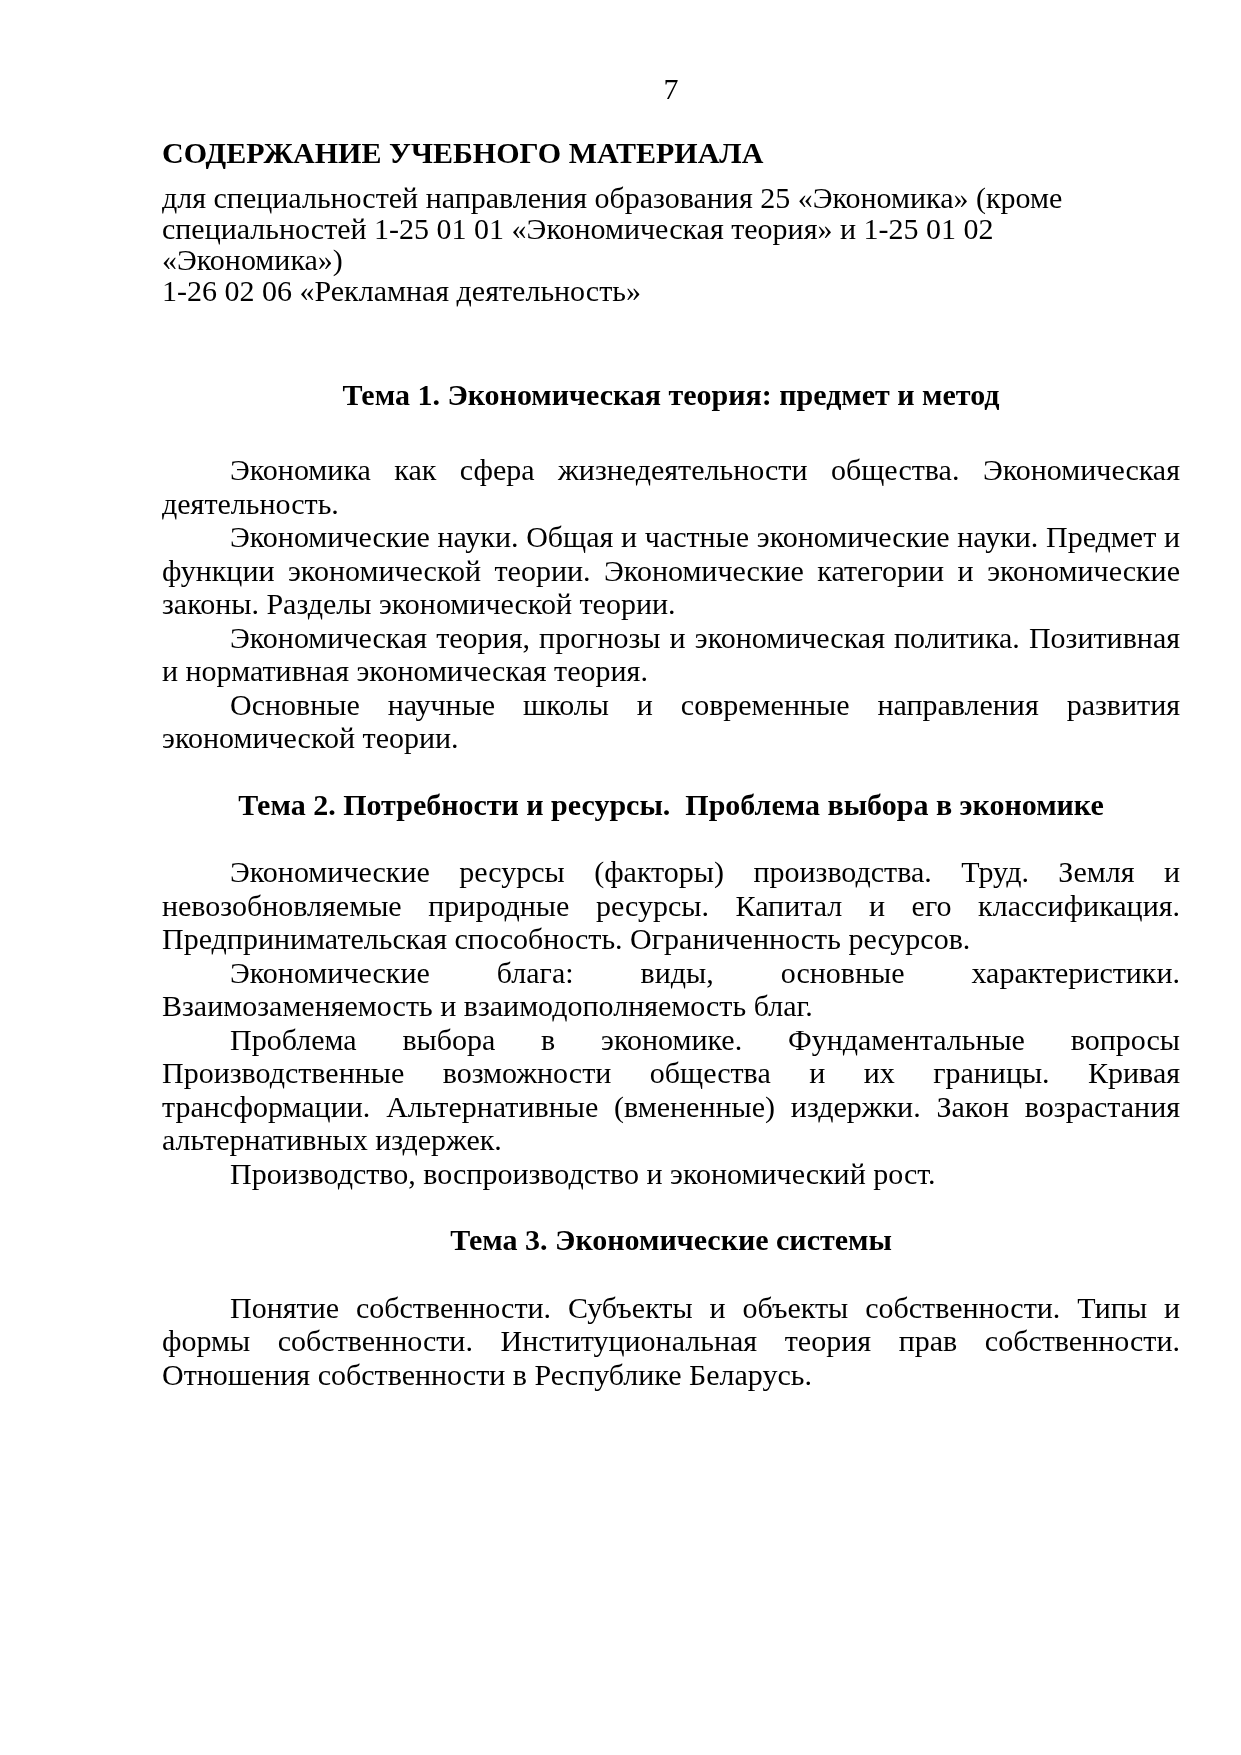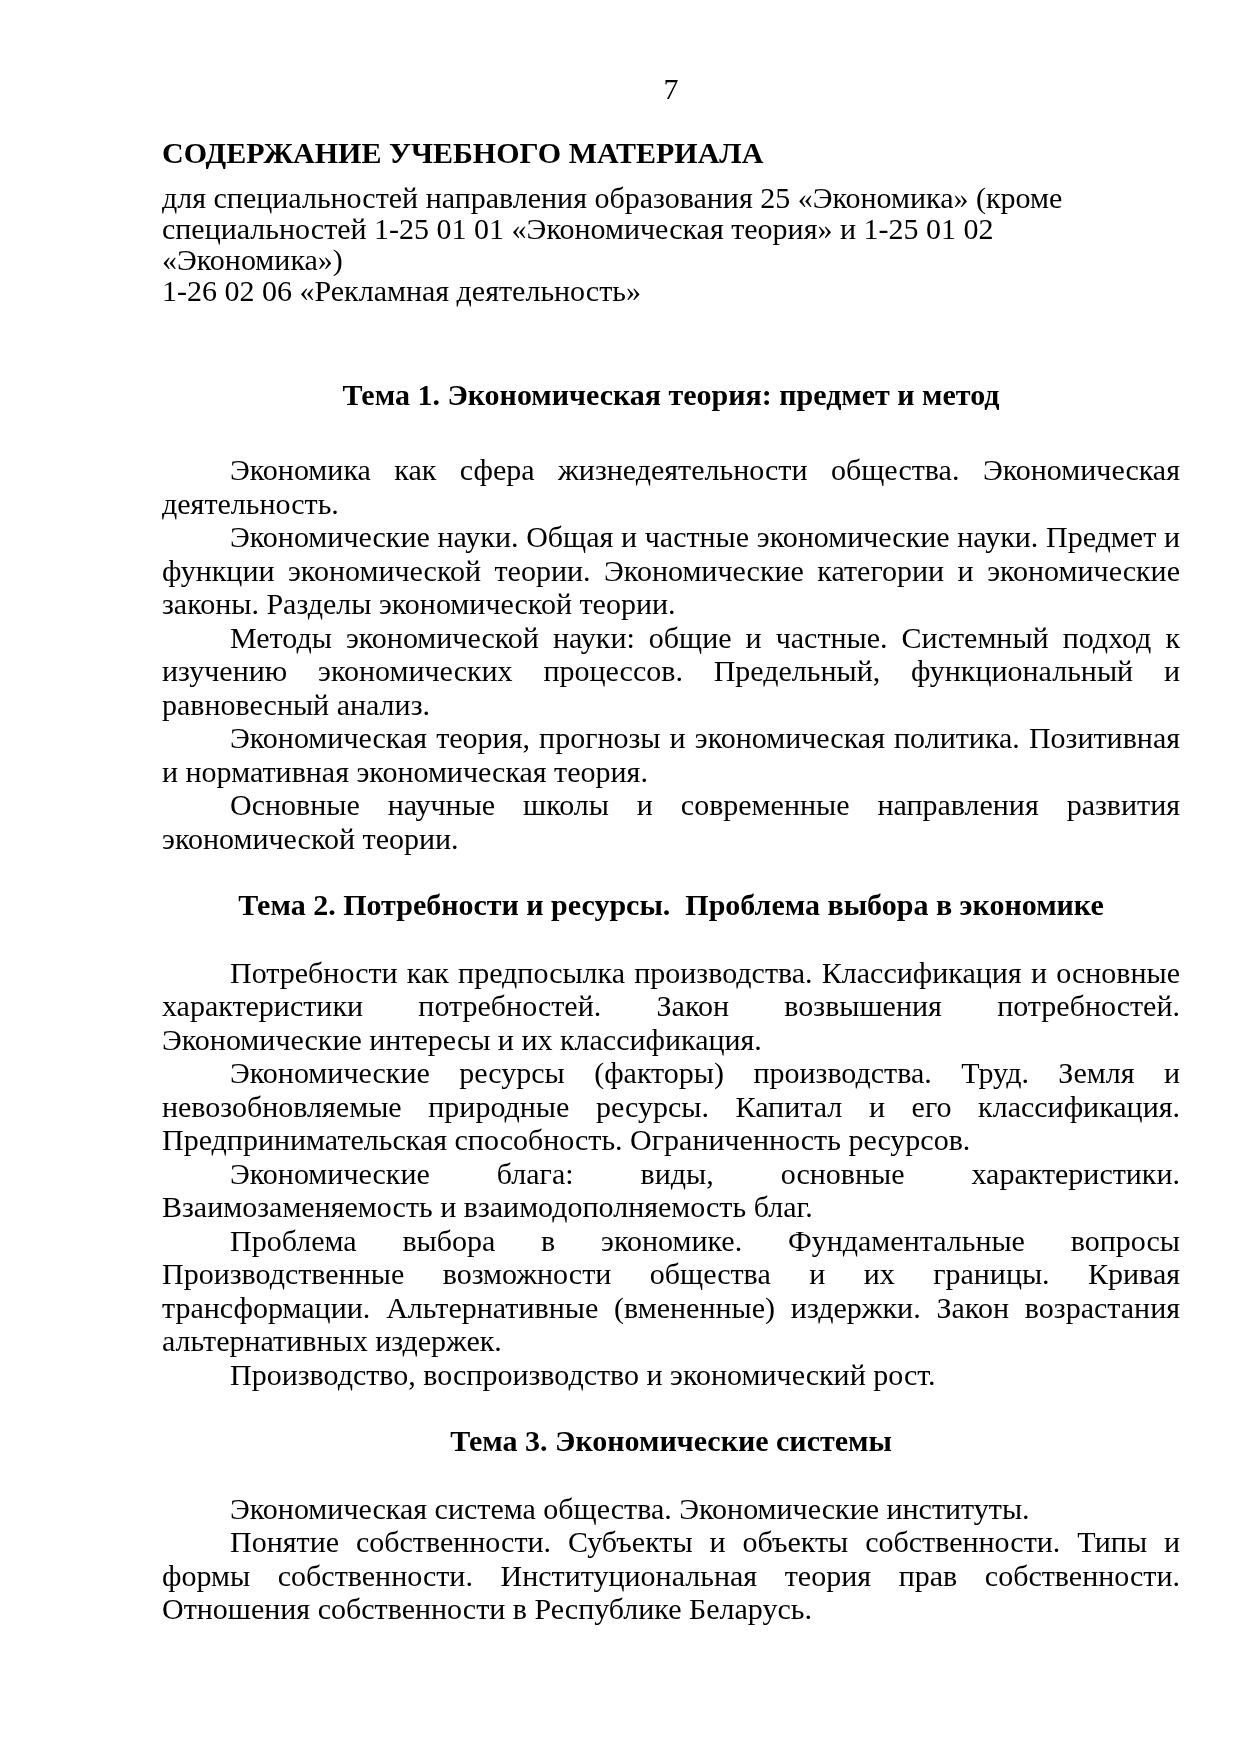--- a/index.html
+++ b/index.html
@@ -82,42 +82,32 @@
     <div class="paragraph">
       <div class="line first">Экономика как сфера жизнедеятельности общества. Экономическая</div>
       <div class="line end">деятельность.</div>
     </div>
     <div class="paragraph">
       <div class="line first">Экономические науки. Общая и частные экономические науки. Предмет и</div>
       <div class="line">функции экономической теории. Экономические категории и экономические</div>
       <div class="line end">законы. Разделы экономической теории.</div>
     </div>
     <div class="paragraph">
-      <div class="line first">Методы экономической науки: общие и частные. Системный подход к</div>
-      <div class="line">изучению экономических процессов. Предельный, функциональный и</div>
-      <div class="line end">равновесный анализ.</div>
-    </div>
-    <div class="paragraph">
       <div class="line first">Экономическая теория, прогнозы и экономическая политика. Позитивная</div>
       <div class="line end">и нормативная экономическая теория.</div>
     </div>
     <div class="paragraph">
       <div class="line first">Основные научные школы и современные направления развития</div>
       <div class="line end">экономической теории.</div>
     </div>
   </div>
 
   <div>
     <div class="theme-heading">Тема 2. Потребности и ресурсы.  Проблема выбора в экономике</div>
 
-    <div class="paragraph">
-      <div class="line first">Потребности как предпосылка производства. Классификация и основные</div>
-      <div class="line">характеристики потребностей. Закон возвышения потребностей.</div>
-      <div class="line end">Экономические интересы и их классификация.</div>
-    </div>
     <div class="paragraph">
       <div class="line first">Экономические ресурсы (факторы) производства. Труд. Земля и</div>
       <div class="line">невозобновляемые природные ресурсы. Капитал и его классификация.</div>
       <div class="line end">Предпринимательская способность. Ограниченность ресурсов.</div>
     </div>
     <div class="paragraph">
       <div class="line first">Экономические блага: виды, основные характеристики.</div>
       <div class="line end">Взаимозаменяемость и взаимодополняемость благ.</div>
     </div>
     <div class="paragraph">
@@ -128,22 +118,19 @@
     </div>
     <div class="paragraph">
       <div class="line first end">Производство, воспроизводство и экономический рост.</div>
     </div>
   </div>
 
   <div>
     <div class="theme-heading">Тема 3. Экономические системы</div>
 
     <div class="paragraph">
-      <div class="line first end">Экономическая система общества. Экономические институты.</div>
-    </div>
-    <div class="paragraph">
       <div class="line first">Понятие собственности. Субъекты и объекты собственности. Типы и</div>
       <div class="line">формы собственности. Институциональная теория прав собственности.</div>
       <div class="line end">Отношения собственности в Республике Беларусь.</div>
     </div>
   </div>
 
 </div>
 
 </body></html>

